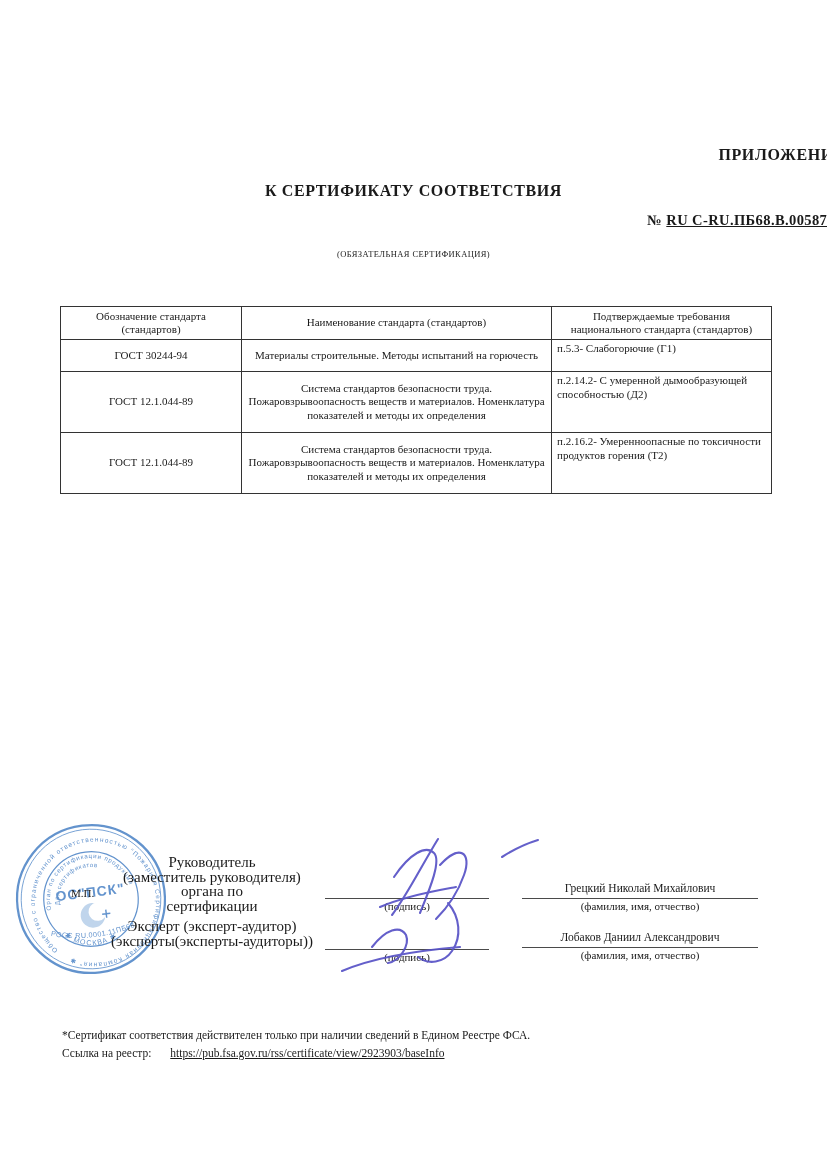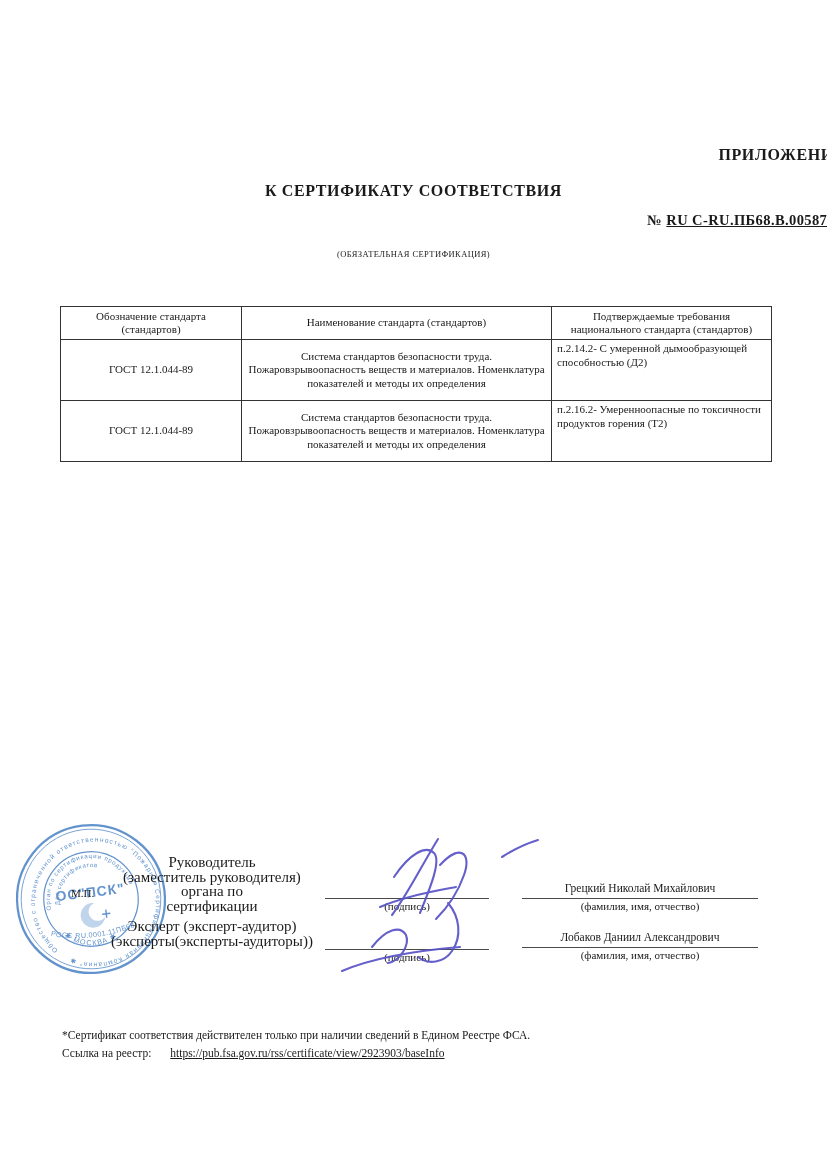--- a/index.html
+++ b/index.html
@@ -63,20 +63,25 @@
       <col class="c3">
     </colgroup>
   <thead>
     <tr>
       <th>Обозначение стандарта (стандартов)</th>
       <th>Наименование стандарта (стандартов)</th>
       <th>Подтверждаемые требования национального стандарта (стандартов)</th>
     </tr>
   </thead>
   <tbody>
+    <tr class="h30">
+      <td class="cell-num">ГОСТ 30244-94</td>
+      <td class="cell-name">Материалы строительные. Методы испытаний на горючесть</td>
+      <td class="cell-req">п.5.3- Слабогорючие (Г1)</td>
+    </tr>
     <tr class="h58">
       <td class="cell-num">ГОСТ 12.1.044-89</td>
       <td class="cell-name">Система стандартов безопасности труда. Пожаровзрывоопасность веществ и материалов. Номенклатура показателей и методы их определения</td>
       <td class="cell-req">п.2.14.2- С умеренной дымообразующей способностью (Д2)</td>
     </tr>
     <tr class="h58">
       <td class="cell-num">ГОСТ 12.1.044-89</td>
       <td class="cell-name">Система стандартов безопасности труда. Пожаровзрывоопасность веществ и материалов. Номенклатура показателей и методы их определения</td>
       <td class="cell-req">п.2.16.2- Умеренноопасные по токсичности продуктов горения (Т2)</td>
     </tr>

